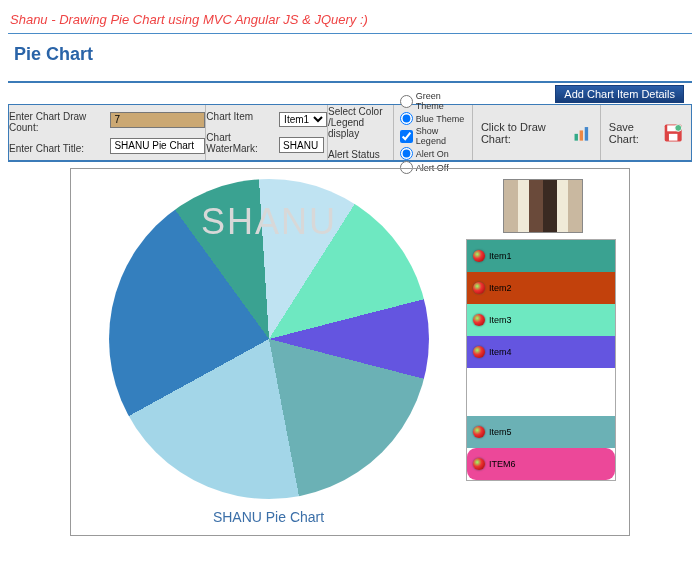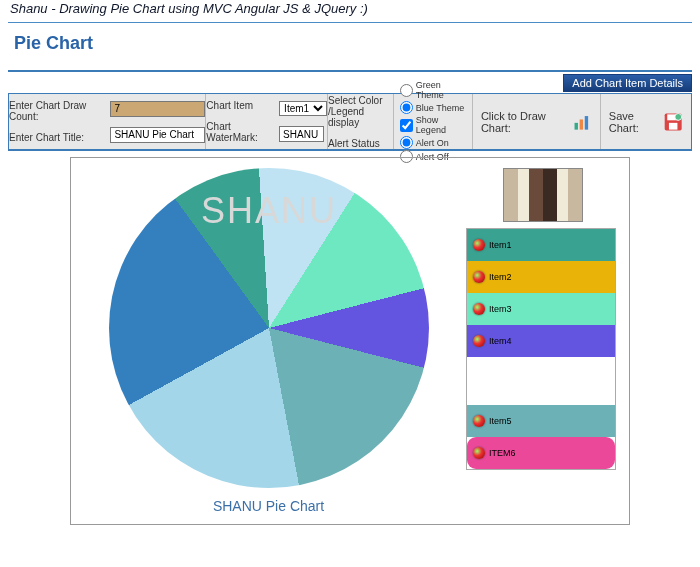--- a/index.html
+++ b/index.html
@@ -1,21 +1,21 @@
 <!DOCTYPE html>
 <html><head>
   <meta charset="utf-8">
   <style>
     * { box-sizing: border-box; margin: 0; padding: 0; font-family: Arial, sans-serif; }
     body { width: 700px; background: #fff; font-size: 11px; color: #333; }
-    .top-title { color: #0f172a; font-size: 13px; padding: 1px 10px 6px; font-style: italic; font-weight: 500; }
+    .top-title { color: #ef4444; font-size: 13px; padding: 12px 10px 6px; font-style: italic; font-weight: 500; }
     .hr1 { border: none; border-top: 1px solid #4a8cc8; margin: 0 8px 4px; }
     .hr2 { border: none; border-top: 2px solid #3b7bb8; margin: 14px 8px 0; }
     .page-title { color: #2a64a8; font-size: 18px; font-weight: bold; padding: 6px 14px 2px; }
-    .btn-row { text-align: right; padding: 2px 8px 0; }
+    .btn-row { text-align: right; padding: 2px 16px 0; }
     .btn-add { background: linear-gradient(#2a5ea8,#163d7a); color: #fff; border: 1px solid #163d7a; padding: 2px 8px; cursor: pointer; font-size: 11px; }
     .toolbar { margin: 1px 8px 0; border: 1px solid #3b7bb8; border-top: 1px solid #3b7bb8; border-bottom: 2px solid #3b7bb8; background: #e8e8e8; display: flex; align-items: stretch; height: 58px; }
     .tb-col { display: flex; flex-direction: column; justify-content: center; gap: 10px; padding: 4px 0; font-size: 10px; }
     .tb-label { color: #333; }
     .tb-input { width: 95px; border: 1px solid #777; padding: 1px 3px; font-size: 10px; height: 16px; }
     .tb-input.filled { background: #cba873; }
     .tb-input.sm { width: 45px; }
     .tb-select { border: 1px solid #777; font-size: 10px; background: #fff; }
     .tb-sep { width: 1px; background: #bbb; }
     .tb-radio-col { padding: 3px 6px; display: flex; flex-direction: column; justify-content: center; gap: 1px; font-size: 9px; }
@@ -118,21 +118,21 @@
     <div class="pie" id="pie" style="background: conic-gradient(from -36deg, rgb(58, 162, 145) 0deg, rgb(58, 162, 145) 32.4deg, rgb(191, 227, 242) 32.4deg, rgb(191, 227, 242) 68.4deg, rgb(110, 232, 193) 68.4deg, rgb(110, 232, 193) 111.6deg, rgb(100, 85, 224) 111.6deg, rgb(100, 85, 224) 140.4deg, rgb(107, 177, 181) 140.4deg, rgb(107, 177, 181) 205.2deg, rgb(163, 214, 232) 205.2deg, rgb(163, 214, 232) 277.2deg, rgb(52, 127, 190) 277.2deg, rgb(52, 127, 190) 360deg);"></div>
     <div class="pie-caption">SHANU Pie Chart</div>
   </div>
   <div class="side">
     <div class="avatar"></div>
     <div class="legend" id="legend">
         <div class="legend-item" style="background: rgb(58, 162, 145);">
           <span class="legend-dot"></span>
           <span>Item1</span>
         </div>
-        <div class="legend-item" style="background: #eab308;">
+        <div class="legend-item" style="background: #c2410c;">
           <span class="legend-dot"></span>
           <span>Item2</span>
         </div>
         <div class="legend-item" style="background: rgb(110, 232, 193);">
           <span class="legend-dot"></span>
           <span>Item3</span>
         </div>
         <div class="legend-item" style="background: rgb(100, 85, 224);">
           <span class="legend-dot"></span>
           <span>Item4</span>

